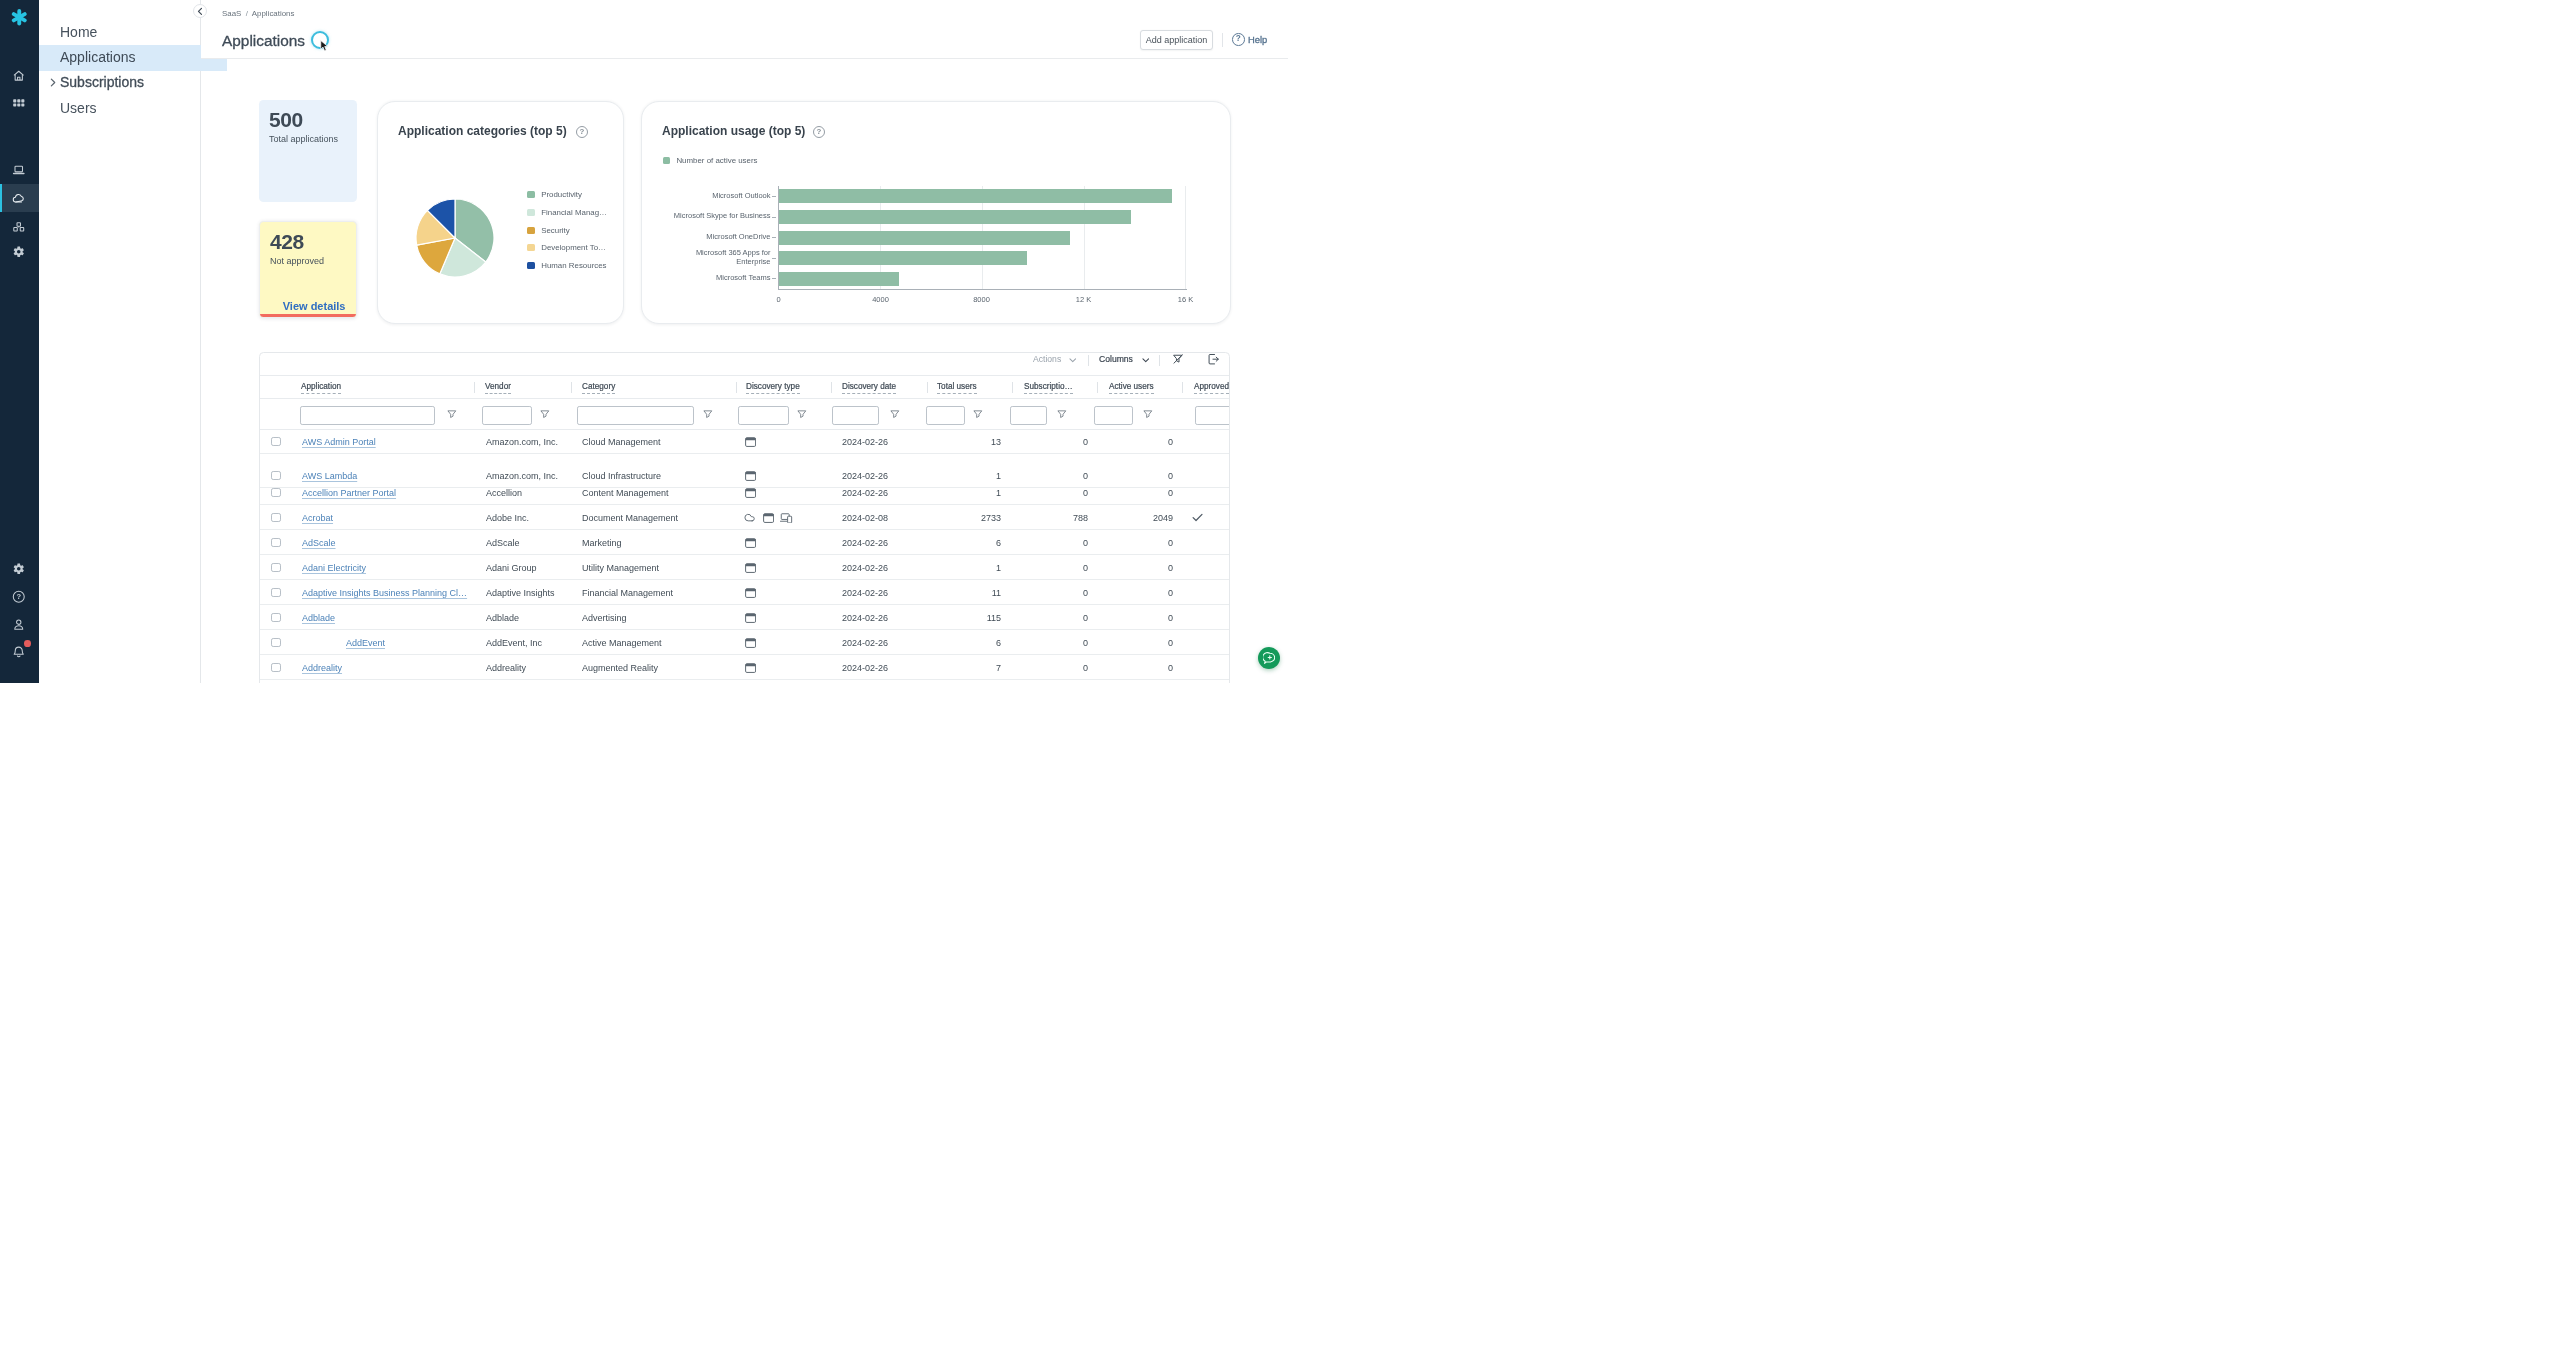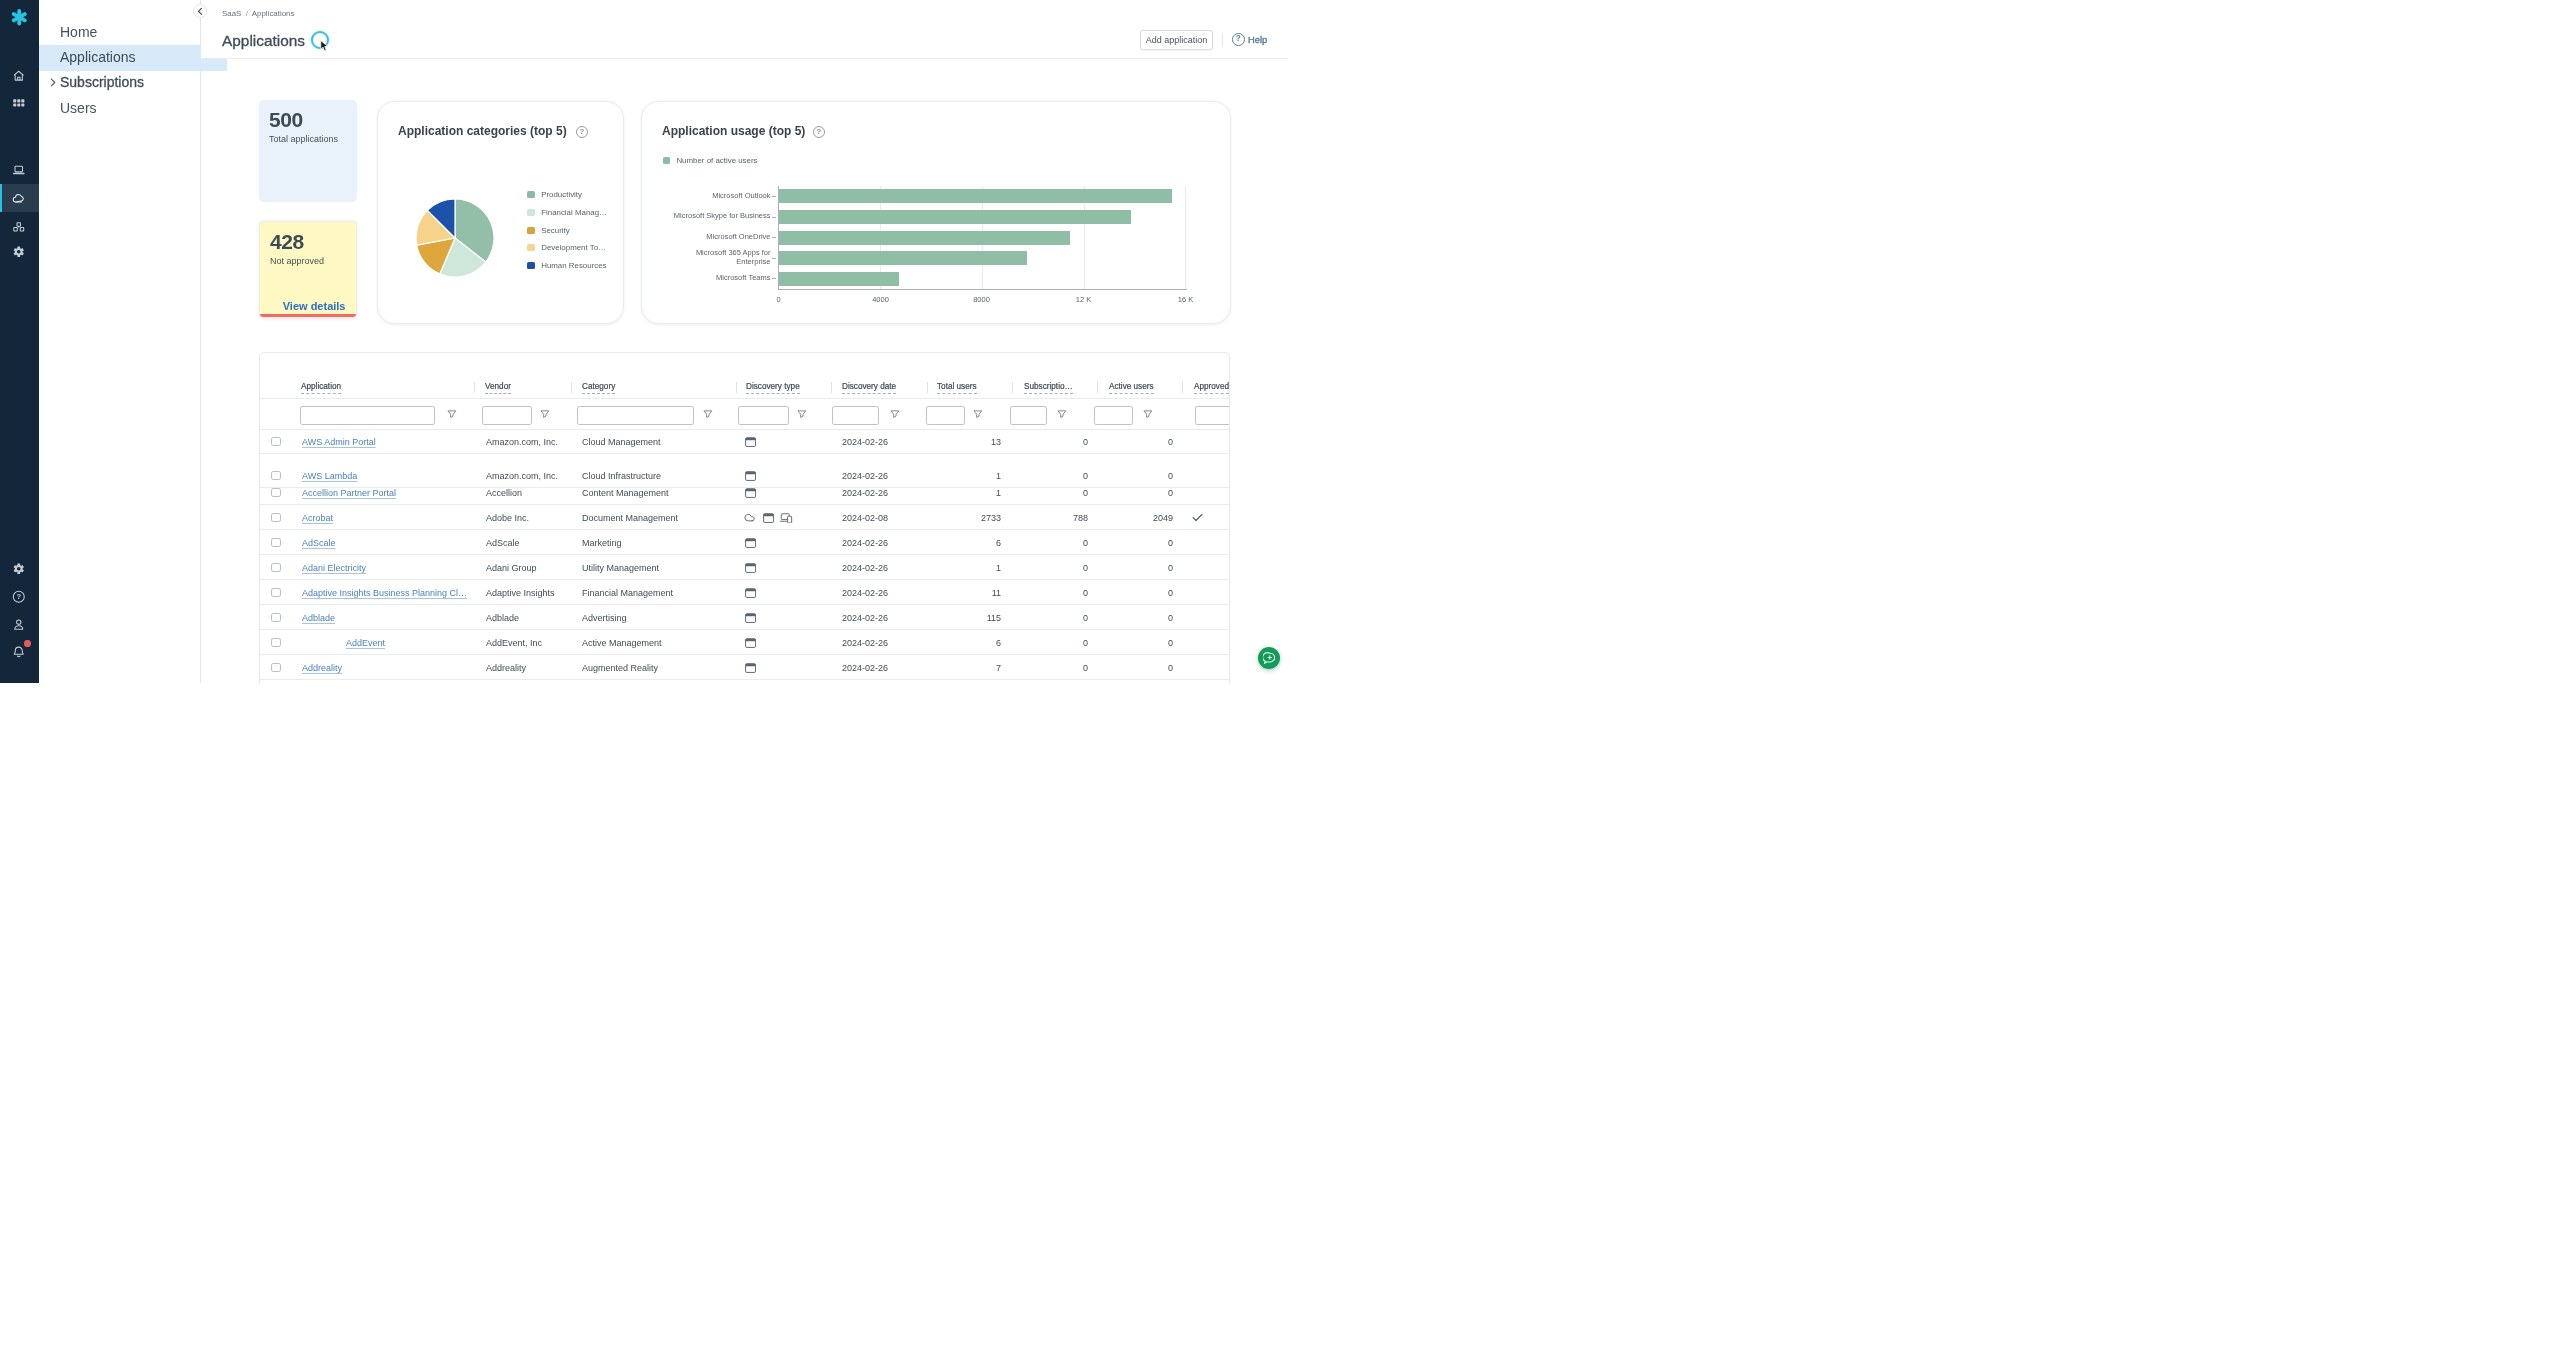--- a/index.html
+++ b/index.html
@@ -239,20 +239,41 @@
   <div class="ytick" style="top:176px;"></div>
 
   <div class="xlab" style="left:114px;">0</div>
   <div class="xlab" style="left:216px;">4000</div>
   <div class="xlab" style="left:317px;">8000</div>
   <div class="xlab" style="left:419px;">12 K</div>
   <div class="xlab" style="left:521px;">16 K</div>
 </div>
 
 <div id="table">
+  <div id="toolbar">
+    <div style="position:absolute; left:773px; top:1.9px; font-size:8.6px; color:#9aa3ac; line-height:9.7px;">Actions</div>
+    <svg style="position:absolute; left:809px; top:4.5px;" width="7.5" height="5.2" viewBox="0 0 10 7" fill="none" stroke="#9aa3ac" stroke-width="1.4" stroke-linecap="round" stroke-linejoin="round">
+        <path d="M1.2 1.2 L5 5 L8.8 1.2"></path>
+      </svg>
+    <div style="position:absolute; left:828px; top:1.5px; width:0.7px; height:11.2px; background:#dfe3e7;"></div>
+    <div style="position:absolute; left:839px; top:1.9px; font-size:8.6px; color:#3c4651; -webkit-text-stroke:0.2px #3c4651; line-height:9.7px;">Columns</div>
+    <svg style="position:absolute; left:882px; top:4.5px;" width="7.5" height="5.2" viewBox="0 0 10 7" fill="none" stroke="#3c4651" stroke-width="1.4" stroke-linecap="round" stroke-linejoin="round">
+        <path d="M1.2 1.2 L5 5 L8.8 1.2"></path>
+      </svg>
+    <div style="position:absolute; left:899px; top:1.5px; width:0.7px; height:11.2px; background:#dfe3e7;"></div>
+    <svg style="position:absolute; left:912px; top:0.4px; " width="12.7" height="12.7" viewBox="0 0 17 17" fill="none" stroke="#3e4954" stroke-width="1.3" stroke-linejoin="round">
+      <path d="M2.2 3 H13.2 L9.4 7.6 V12.2 L6 10.4 V7.6 Z"></path>
+      <path d="M2.6 13.6 L14 2.4" stroke-linecap="round"></path>
+    </svg>
+    <svg style="position:absolute; left:947px; top:0.4px;" width="12.7" height="12.7" viewBox="0 0 17 17" fill="none" stroke="#3e4954" stroke-width="1.3" stroke-linejoin="round">
+      <path d="M10.6 2 H4 a1.2 1.2 0 0 0-1.2 1.2 V13.4 a1.2 1.2 0 0 0 1.2 1.2 H10.6"></path>
+      <path d="M8 8.3 H15" stroke-linecap="round"></path>
+      <path d="M12.3 5.6 L15.2 8.3 L12.3 11" stroke-linecap="round"></path>
+    </svg>
+  </div>
   <div id="thead">
     <div class="th" style="left:41px;">Application</div>
     <div class="th" style="left:225px;">Vendor</div>
     <div class="th" style="left:322px;">Category</div>
     <div class="th" style="left:486px;">Discovery type</div>
     <div class="th" style="left:582px;">Discovery date</div>
     <div class="th" style="left:677px;">Total users</div>
     <div class="th" style="left:764px;">Subscriptio…</div>
     <div class="th" style="left:849px;">Active users</div>
     <div class="th" style="left:934px;">Approved</div>

